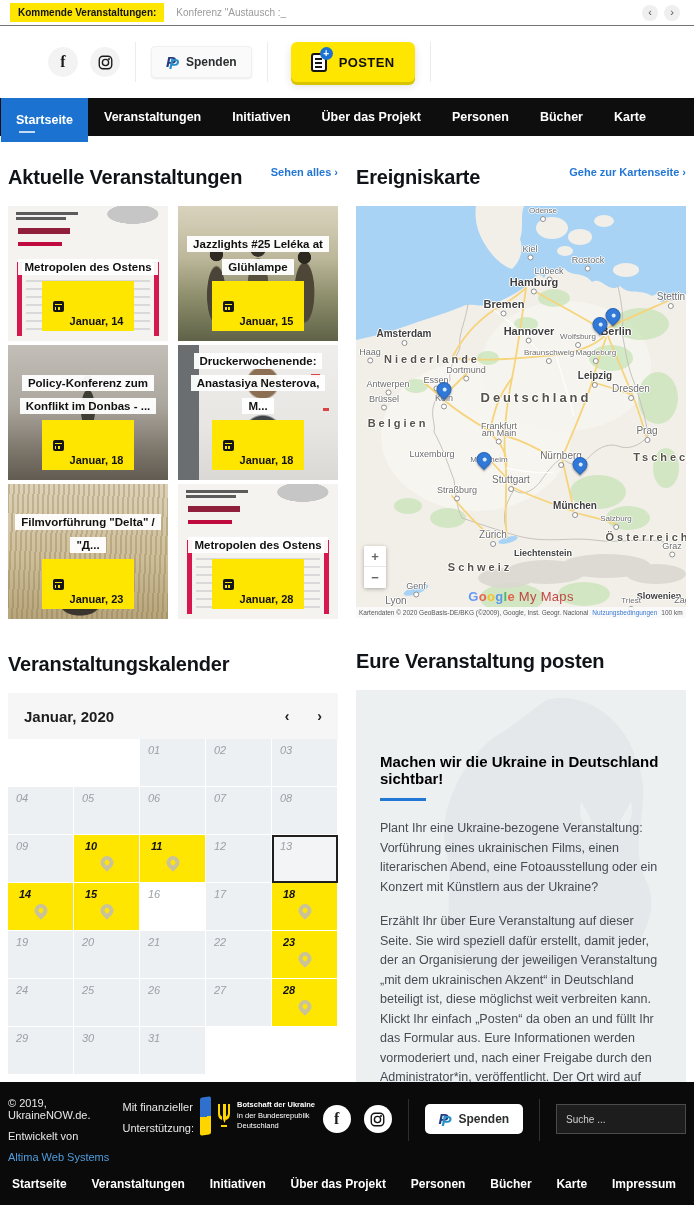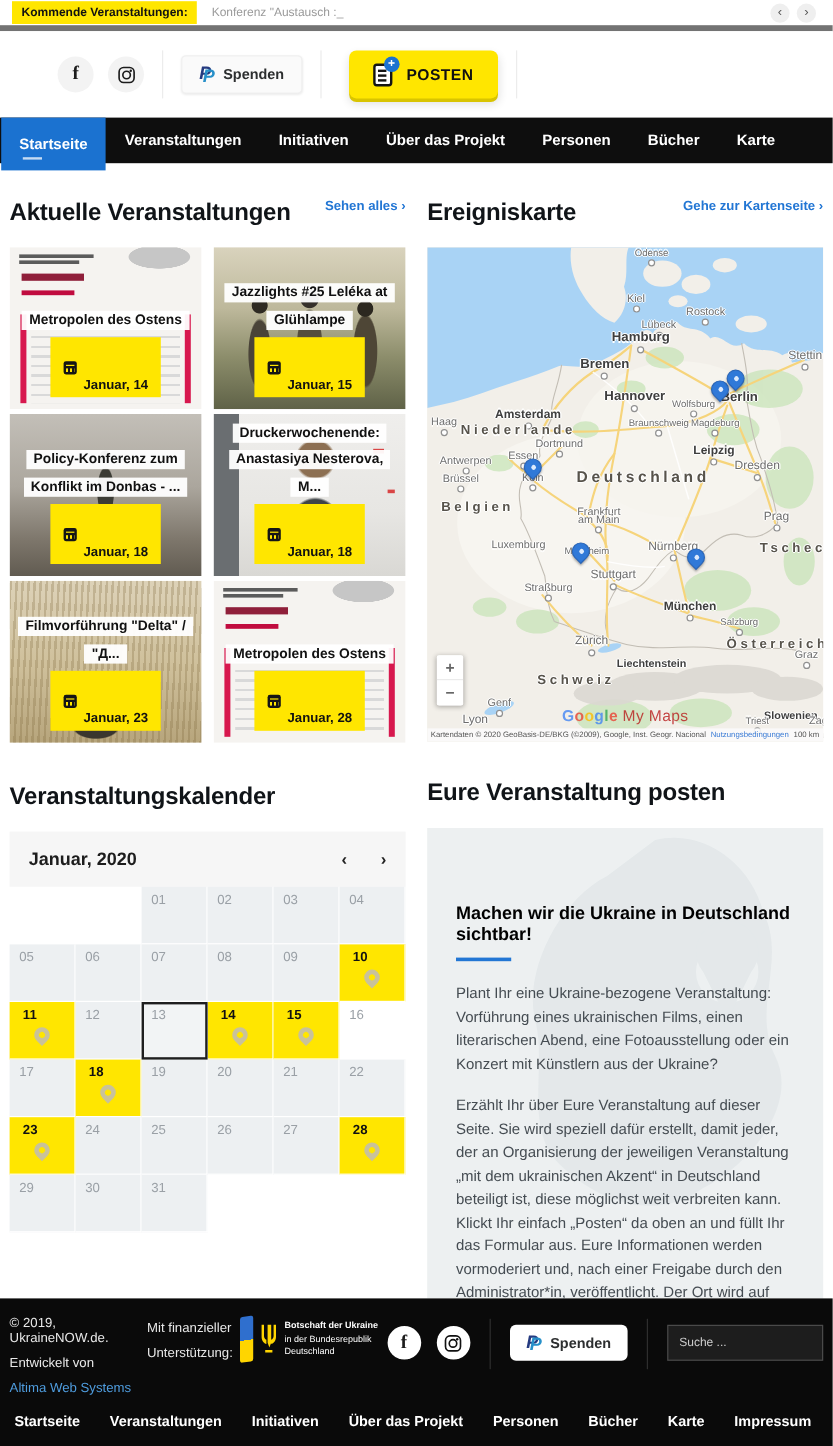--- a/index.html
+++ b/index.html
@@ -2,21 +2,21 @@
 <html><head>
 <meta charset="utf-8">
 <style>
   * { margin:0; padding:0; box-sizing:border-box; }
   html,body { width:694px; }
   body {
     height:1205px; overflow:hidden; position:relative;
     background:#fff; font-family:"Liberation Sans", sans-serif; color:#111;
   }
   
-  .ticker { height:26px; background:#fff; border-bottom:5px solid #737373;
+  .ticker { height:26px; background:#fff; border-bottom:1px solid #737373;
     display:flex; align-items:center; }
   .ticker-label { background:#ffe600; font-size:10px; font-weight:bold; color:#111;
     padding:4px 8px; margin-left:10px; }
   .ticker-text { font-size:10px; color:#9a9a9a; margin-left:12px; flex:1;
     white-space:nowrap; overflow:hidden; }
   .ticker-arrows { display:flex; gap:6px; margin-right:14px; }
   .tk-btn { width:16px; height:16px; border-radius:50%; background:#efefef; border:none;
     color:#555; font-size:11px; line-height:15px; text-align:center; cursor:pointer;
     font-family:"Liberation Sans",sans-serif; padding:0; }
   
@@ -144,21 +144,21 @@
   .scalebar { display:inline-block; width:18px; height:4px; border:1px solid #555; border-top:none; margin-left:3px; }
   
   .left-gap { margin-top:34px; }
   .calendar { width:330px; margin-top:2px; }
   .cal-head { height:46px; background:#f6f6f6; display:flex; align-items:center;
     justify-content:space-between; padding:0 16px; }
   .cal-head b { font-size:15px; color:#1d1d1d; }
   .cal-nav { display:flex; gap:28px; }
   .cal-nav button { background:none; border:none; font-size:14px; font-weight:bold; color:#222;
     cursor:pointer; font-family:"Liberation Sans",sans-serif; padding:0; }
-  .cal-grid { display:grid; grid-template-columns:repeat(6,1fr); grid-auto-rows:48px; width:330px; }
+  .cal-grid { display:grid; grid-template-columns:repeat(5,1fr); grid-auto-rows:48px; width:330px;font-style:italic; }
   .cell { position:relative; background:#edf0f2; border-right:1px solid #fff; border-bottom:1px solid #fff; }
   .cell .d { position:absolute; top:5px; left:8px; font-size:11px; color:#9aa0a6; }
   .cell-blank, .cell-white { background:#fff; }
   .cell-event { background:#ffe600; cursor:pointer; }
   .cell-event .d { color:#111; font-weight:bold; left:11px; }
   .cell-today { background:#f2f4f5; outline:2px solid #1f1f1f; outline-offset:-2px; z-index:2; }
   .pin { display:none; position:absolute; left:50%; top:21px; width:13px; height:13px; background:#c9c29a;
     border-radius:50% 50% 50% 0; transform:translateX(-50%) rotate(-45deg); }
   .pin::after { content:""; position:absolute; inset:4px; background:#ffe600; border-radius:50%; }
   .cell-event .pin { display:block; }
@@ -601,21 +601,21 @@
         </g>
       </svg>
       <div class="map-labels">
           <span class="map-label md" style="left: 187px; top: 8px; font-size: 8px;">Odense</span>
           <span class="map-label md" style="left: 174px; top: 46px; font-size: 9px;">Kiel</span>
           <span class="map-label md" style="left: 232px; top: 57px; font-size: 9px;">Rostock</span>
           <span class="map-label md" style="left: 193px; top: 68px; font-size: 9px;">Lübeck</span>
           <span class="map-label mb md" style="left: 178px; top: 79px; font-size: 11px;">Hamburg</span>
           <span class="map-label md" style="left: 315px; top: 94px; font-size: 10px;">Stettin</span>
           <span class="map-label mb md" style="left: 148px; top: 101px; font-size: 11px;">Bremen</span>
-          <span class="map-label mb md" style="left: 48px; top: 143px; font-size: 10px; margin-left: 36px;">Amsterdam</span>
+          <span class="map-label mb md" style="left: 48px; top: 131px; font-size: 10px;">Amsterdam</span>
           <span class="map-label mb md" style="left: 173px; top: 128px; font-size: 11px;">Hannover</span>
           <span class="map-label md" style="left: 222px; top: 134px; font-size: 8px;">Wolfsburg</span>
           <span class="map-label mb" style="left: 260px; top: 125px; font-size: 11px;">Berlin</span>
           <span class="map-label md" style="left: 193px; top: 150px; font-size: 8px;">Braunschweig</span>
           <span class="map-label md" style="left: 240px; top: 150px; font-size: 8px;">Magdeburg</span>
           <span class="map-label md" style="left: 14px; top: 149px; font-size: 9px;">Haag</span>
           <span class="map-label msp" style="left: 76px; top: 153px; font-size: 11px;">Niederlande</span>
           <span class="map-label md" style="left: 110px; top: 167px; font-size: 9px;">Dortmund</span>
           <span class="map-label md" style="left: 80px; top: 177px; font-size: 9px;">Essen</span>
           <span class="map-label md" style="left: 32px; top: 181px; font-size: 9px;">Antwerpen</span>

